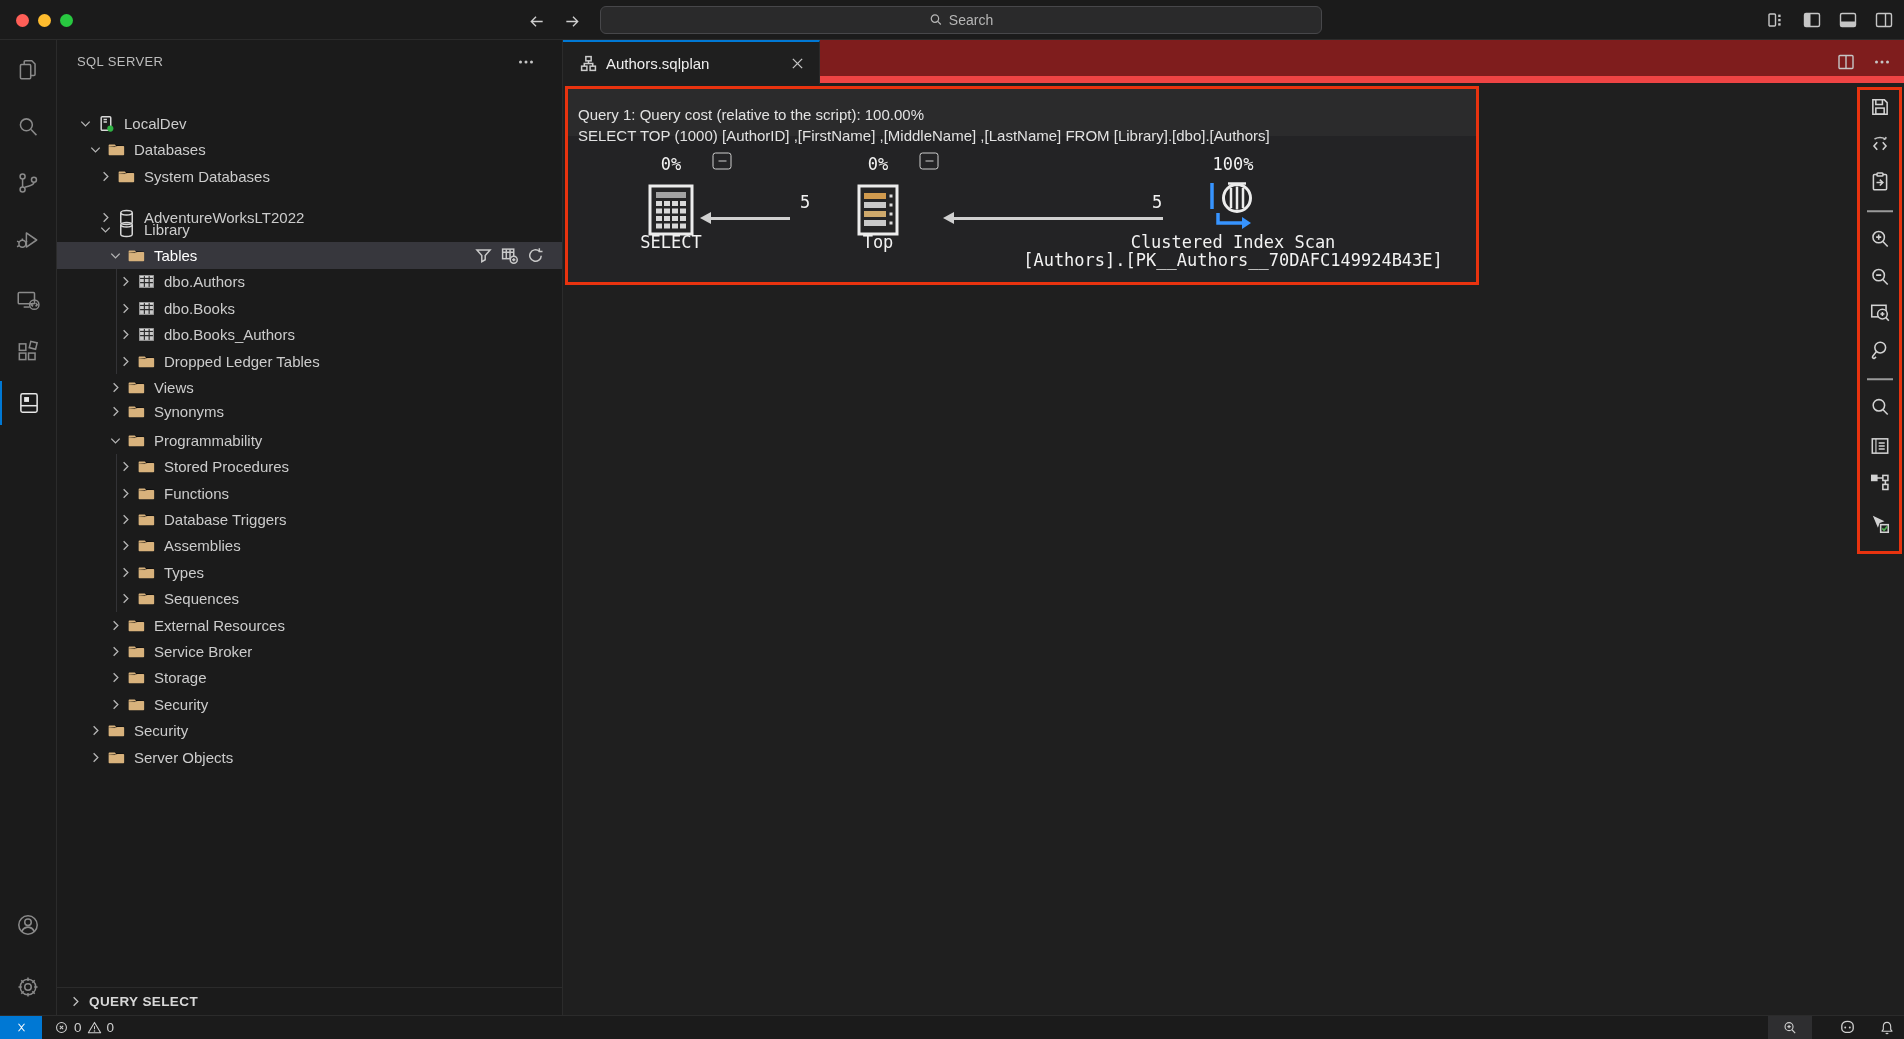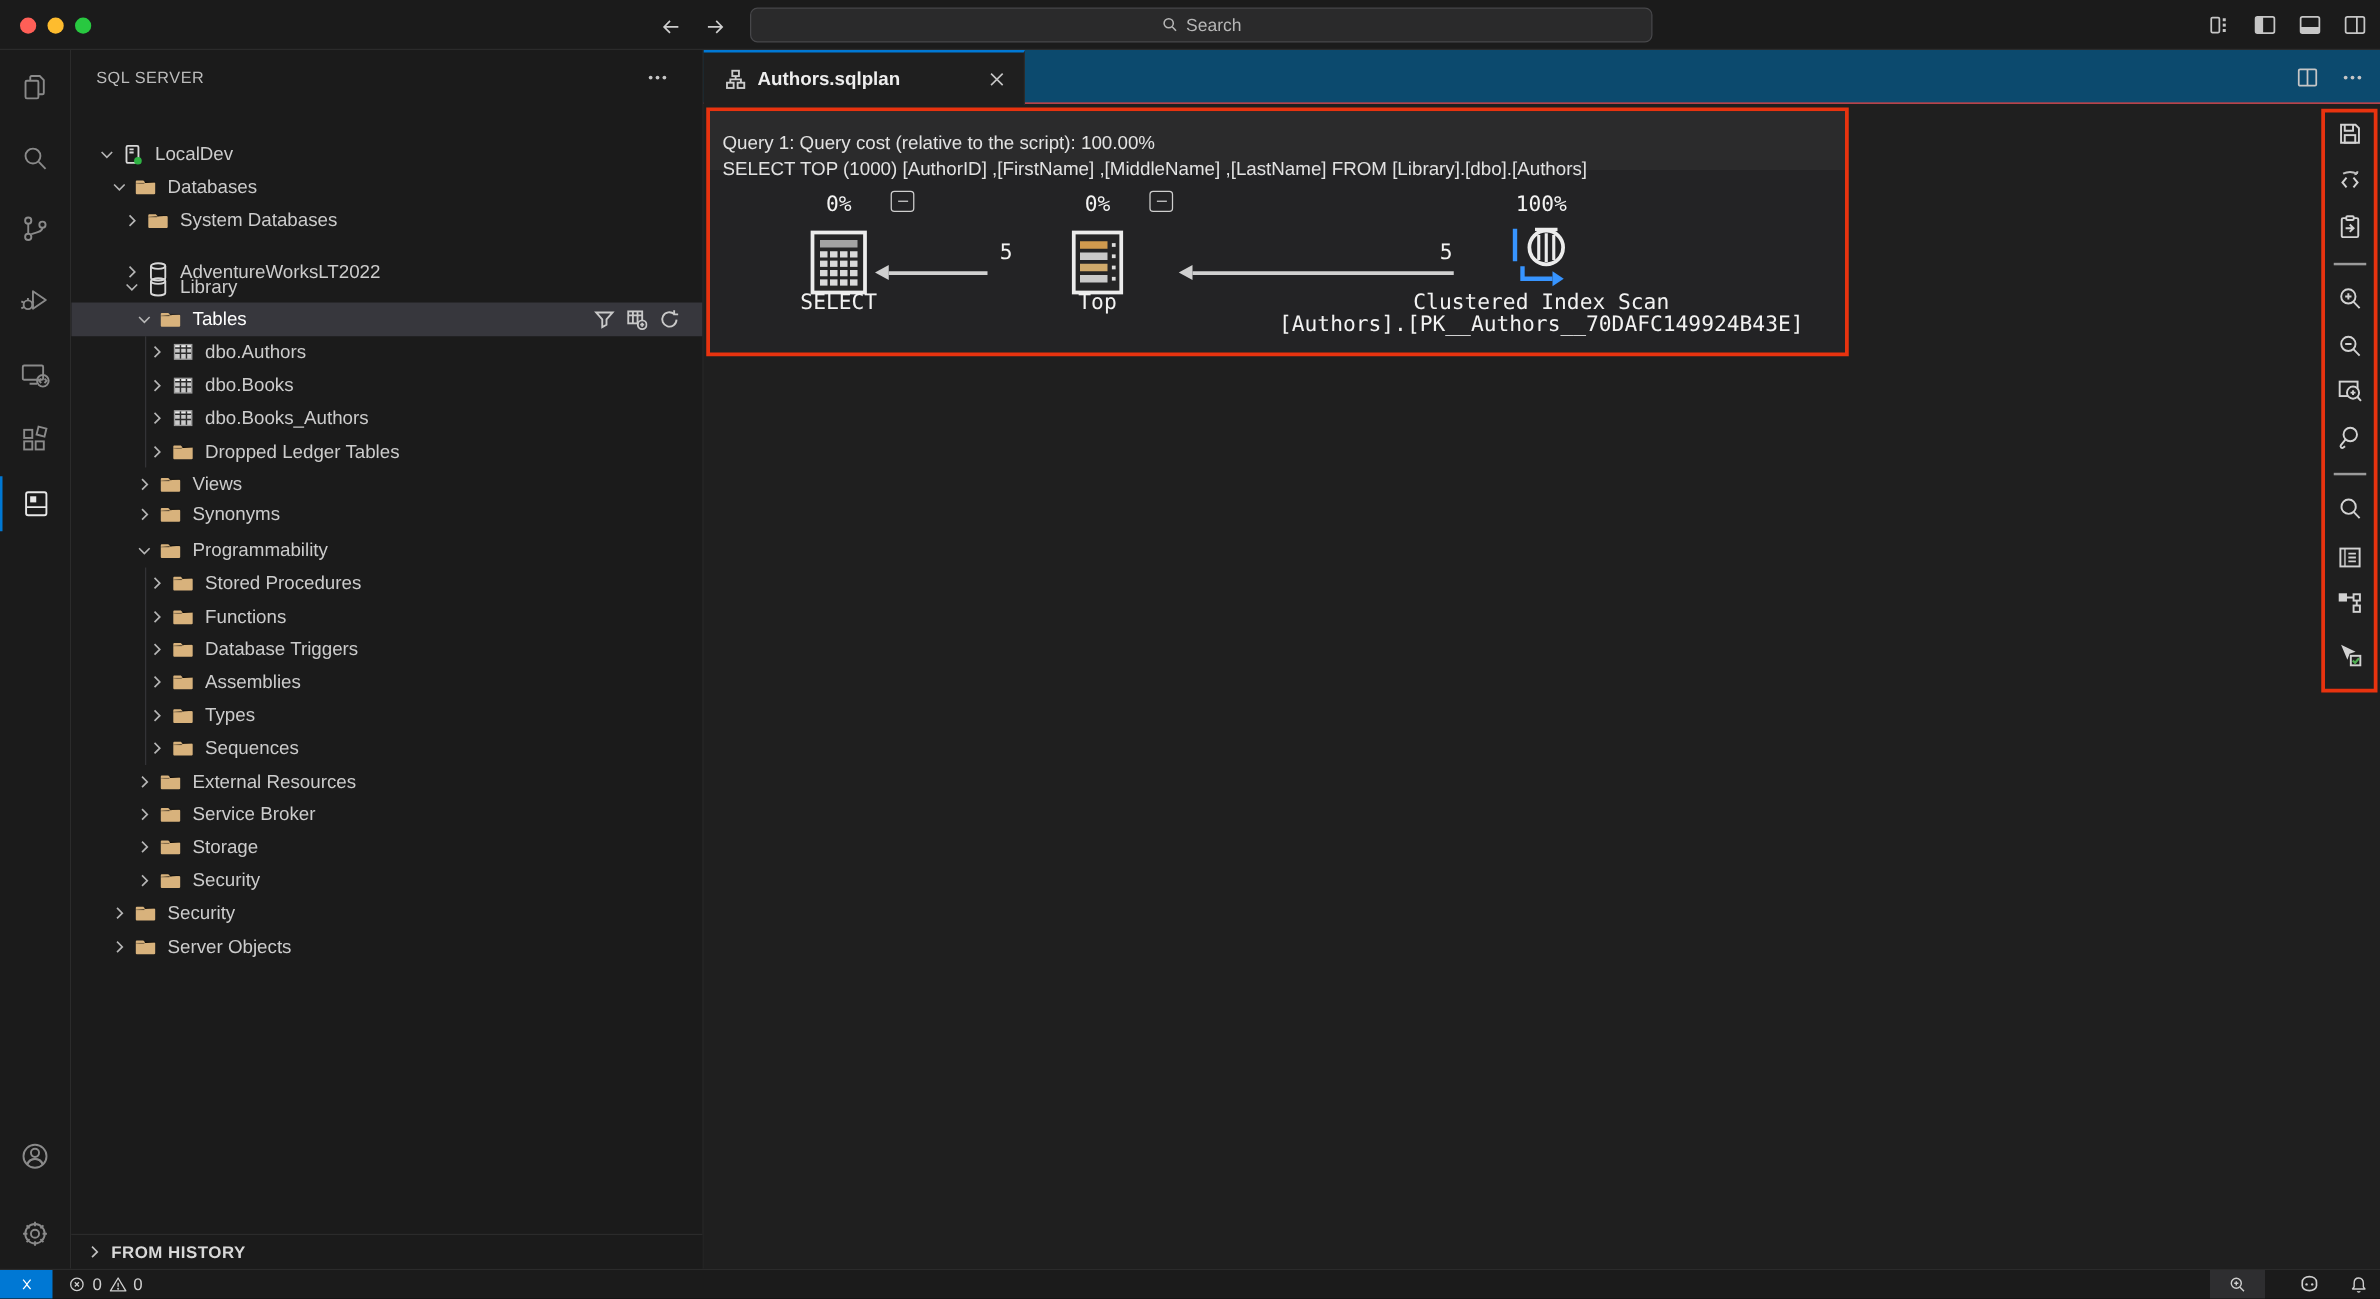--- a/index.html
+++ b/index.html
@@ -49,21 +49,21 @@
   .row-actions{margin-left:auto;margin-right:18px;display:flex;gap:9px;color:#c9c9c9;}
   .row-action{width:17px;height:17px;} .row-action svg{width:17px;height:17px;}
   .indent-guide{position:absolute;width:1px;background:#333336;}
   .query-history{position:absolute;left:0;right:0;bottom:0;height:27px;border-top:1px solid #2b2b2b;background:#1b1b1b;
       display:flex;align-items:center;padding-left:11px;gap:3px;cursor:pointer;}
   .query-history .twistie{color:#c0c0c0;}
   .query-history .qh-label{font-weight:700;font-size:13.5px;letter-spacing:.4px;color:#d8d8d8;}
 
   
   .editor{position:absolute;left:563px;top:0;right:0;bottom:0;background:#1f1f1f;}
-  .tabbar{position:absolute;top:0;left:0;right:0;height:43px;background:#0c4a6e;border-bottom:1px solid #ef4444;box-sizing:border-box;font-weight:bold;}
+  .tabbar{position:absolute;top:0;left:0;right:0;height:43px;background:#7f1d1d;border-bottom:7px solid #ef4444;box-sizing:border-box;}
   .tab{position:absolute;left:0;top:0;width:257px;height:44px;background:#1f1f1f;border-top:2px solid var(--accent);
       border-right:1px solid #2b2b2b;display:flex;align-items:center;padding:0 12px 0 17px;gap:9px;font-size:15px;color:#eeeeee;box-sizing:border-box;cursor:pointer;z-index:2;}
   .tab .tab-icon{width:17px;height:17px;color:#cccccc;} .tab .tab-icon svg{width:17px;height:17px;}
   .tab-close{margin-left:auto;width:20px;height:20px;color:#c5c5c5;display:flex;align-items:center;justify-content:center;border-radius:4px;}
   .tab-close svg{width:13px;height:13px;}
   .editor-actions{position:absolute;right:12px;top:0;height:43px;display:flex;align-items:center;gap:16px;color:#c6c6c6;}
   .editor-actions .ea-icon{width:20px;height:20px;} .editor-actions svg{width:20px;height:20px;}
 
   
   .plan-annotation{position:absolute;left:2px;top:46px;width:914px;height:199px;border:3px solid var(--annotation);box-sizing:border-box;background:#232325;}
@@ -674,21 +674,21 @@
           </div>
           <div class="indent-guide" style="left: 59px; top: 184.8px; height: 105.6px;"></div>
           <div class="indent-guide" style="left: 59px; top: 369.6px; height: 158.4px;"></div>
         </div>
       <div class="query-history">
         <span class="twistie">
             <svg viewBox="0 0 16 16" fill="none" stroke="currentColor" stroke-width="1.4">
               <path d="M6 3.5l4.5 4.5L6 12.5"></path>
             </svg>
           </span>
-        <span class="qh-label">FROM HISTORY</span>
+        <span class="qh-label">QUERY SELECT</span>
       </div>
     </div>
 
     <div class="editor">
       <div class="tabbar">
         <div class="tab">
           <span class="tab-icon">
               <svg viewBox="0 0 16 16" fill="none" stroke="currentColor" stroke-width="1.4">
                 <rect x="5.5" y="1.5" width="5" height="4"></rect>
                 <rect x="1.5" y="10.5" width="5" height="4"></rect>

